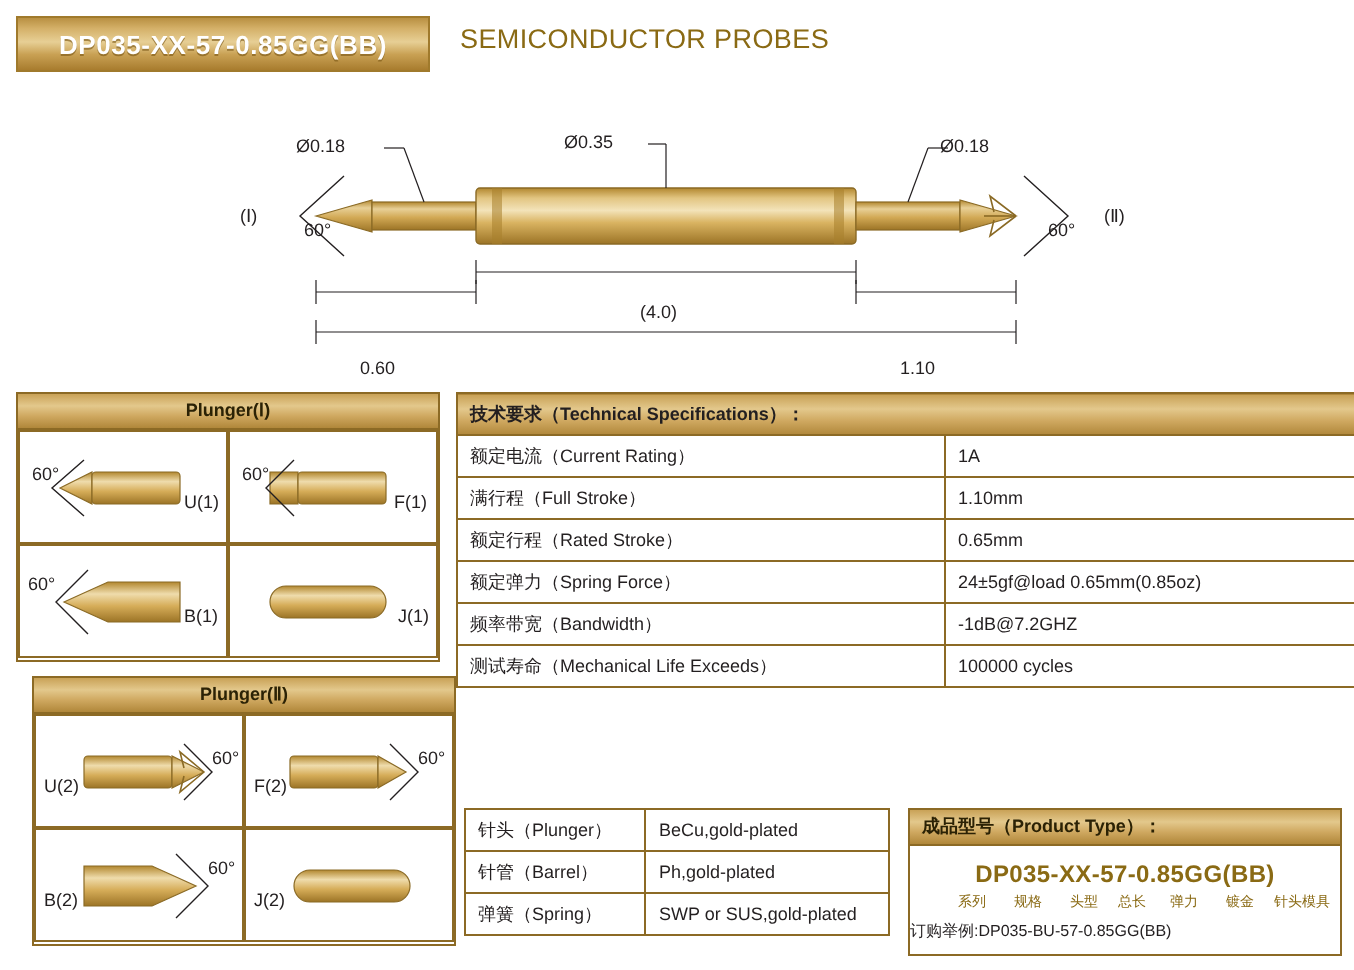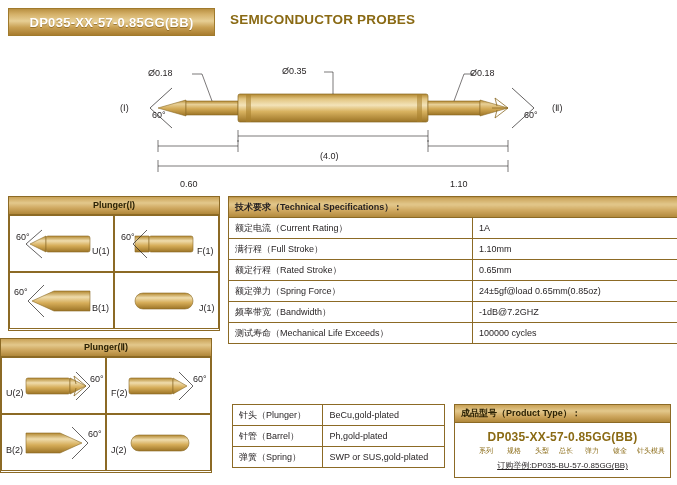--- a/index.html
+++ b/index.html
@@ -19,21 +19,21 @@
   .hdr-badge{
     position:absolute;left:0;top:0;width:205px;height:26px;
     background:linear-gradient(to bottom,#b99042 0%,#d4b068 20%,#e7cf95 46%,#c9a154 70%,#a87c2e 100%);
     border:1px solid #a07a2c;
     display:flex;align-items:center;justify-content:center;
     color:#ffffff;font-weight:bold;font-size:13px;letter-spacing:.3px;
     text-shadow:0 1px 0 rgba(120,85,20,.6);
   }
   .hdr-title{
     position:absolute;left:222px;top:4px;
-    color:#8a6a14;font-weight:bold;font-size:13.5px;letter-spacing:.2px;
+    color:#8a6a14;font-weight:normal;font-size:13.5px;letter-spacing:.2px;
   }
 
   
   .draw{position:absolute;left:120px;top:48px;width:470px;height:135px;}
   .lbl{position:absolute;font-size:9px;color:#231f20;white-space:nowrap;}
   .dim{position:absolute;font-size:9px;color:#231f20;white-space:nowrap;margin-top:32px;}
 
   
   table{border-collapse:collapse;}
   .tbl{position:absolute;border:1px solid #8c6a25;}
@@ -66,21 +66,21 @@
   .ptype-head{
     height:17px;line-height:17px;padding-left:6px;font-weight:bold;font-size:9px;
     background:linear-gradient(to bottom,#c9a257 0%,#e3c88c 35%,#cfa860 65%,#b0873a 100%);
     border-bottom:1px solid #8c6a25;color:#2b2205;
   }
   .ptype-code{
     text-align:center;margin-top:7px;font-size:12px;color:#8a6a14;font-weight:bold;letter-spacing:.2px;
   }
   .ptype-legend{position:relative;height:12px;margin-top:2px;font-size:7px;color:#8a6a14;}
   .ptype-legend span{position:absolute;}
-  .ptype-order{text-align:center;font-size:8px;margin-top:2px;color:#231f20;text-decoration:underline;}
+  .ptype-order{text-align:left;font-size:8px;margin-top:2px;color:#231f20;}
   svg{display:block;}
 </style>
 </head>
 <body>
 
 <div class="page">
 
   <div class="hdr">
     <div class="hdr-badge">DP035-XX-57-0.85GG(BB)</div>
     <div class="hdr-title">SEMICONDUCTOR PROBES</div>
@@ -206,21 +206,21 @@
 
       <div class="pt-cell" style="left:105px;top:57px;width:105px;height:57px;">
         <svg width="105" height="56" viewBox="0 0 105 56">
           <rect x="20" y="20" width="58" height="16" rx="8" fill="url(#pg1)" stroke="#8a6a25" stroke-width="0.6"></rect>
         </svg>
         <div class="pt-label" style="left:84px;top:30px;">J(1)</div>
       </div>
     </div>
   </div>
 
-  <div class="pt-box" style="left:0;top:338px;width:210px;height:133px;">
+  <div class="pt-box" style="left:16px;top:338px;width:210px;height:133px;">
     <div class="pt-head">Plunger(Ⅱ)</div>
     <div class="pt-grid">
       <div class="pt-cell" style="left:0;top:0;width:105px;height:57px;">
         <svg width="105" height="56" viewBox="0 0 105 56">
           <rect x="24" y="20" width="44" height="16" rx="2" fill="url(#pg1)" stroke="#8a6a25" stroke-width="0.6"></rect>
           <polygon points="68,20 68,36 84,28" fill="url(#pg1)" stroke="#8a6a25" stroke-width="0.6"></polygon>
           <polyline points="84,28 72,18 74,26" fill="none" stroke="#8a6a25" stroke-width="0.8"></polyline>
           <polyline points="84,28 72,38 74,30" fill="none" stroke="#8a6a25" stroke-width="0.8"></polyline>
           <polyline points="74,14 88,28 74,42" fill="none" stroke="#231f20" stroke-width="0.7"></polyline>
         </svg>

